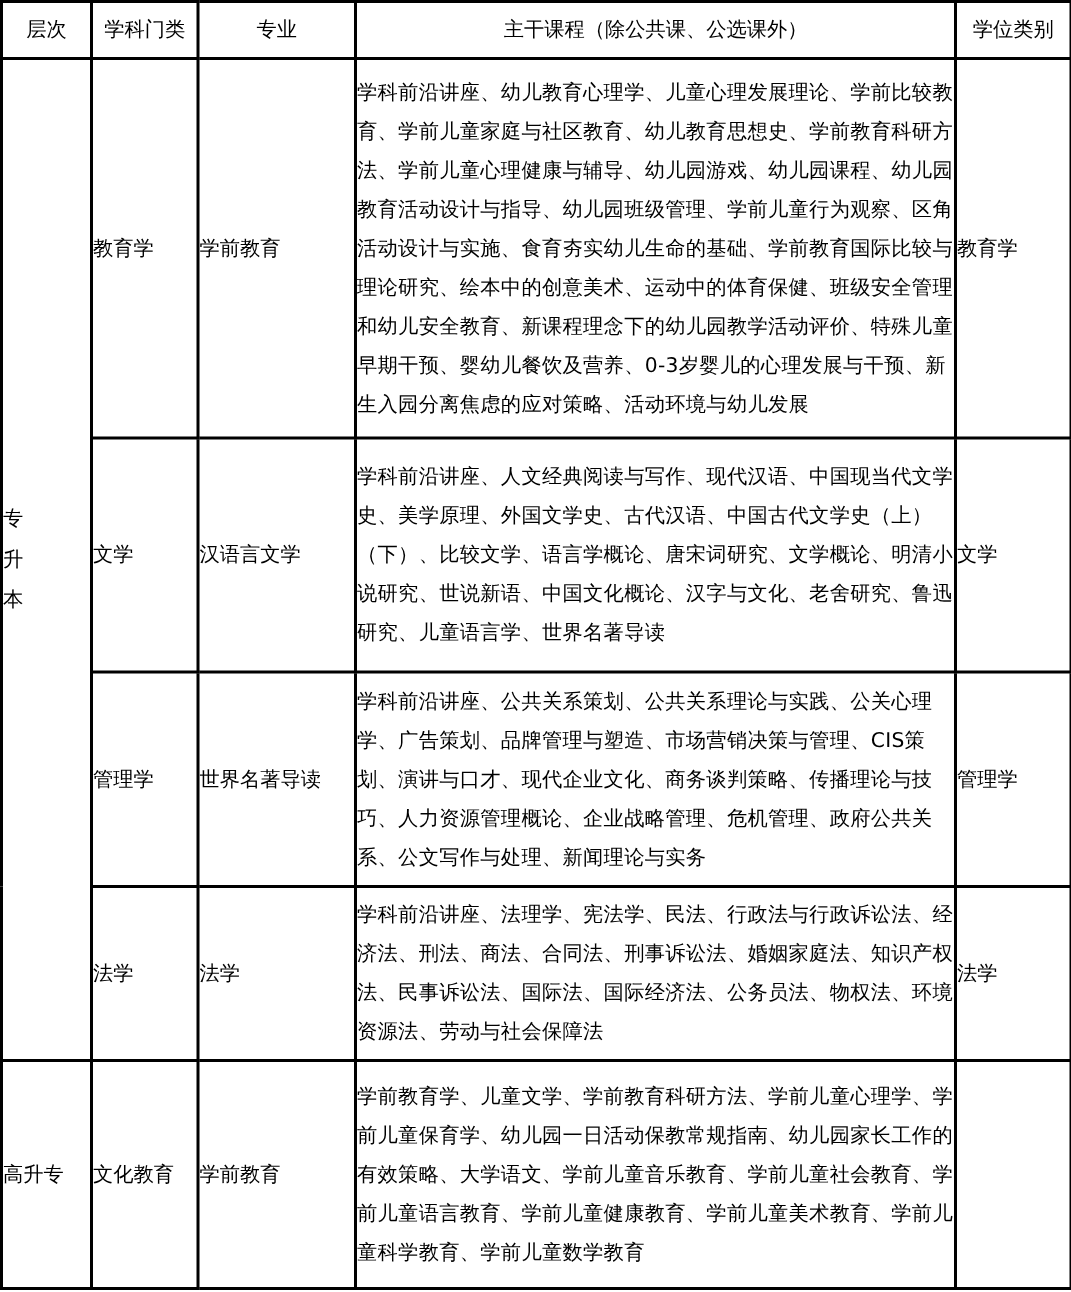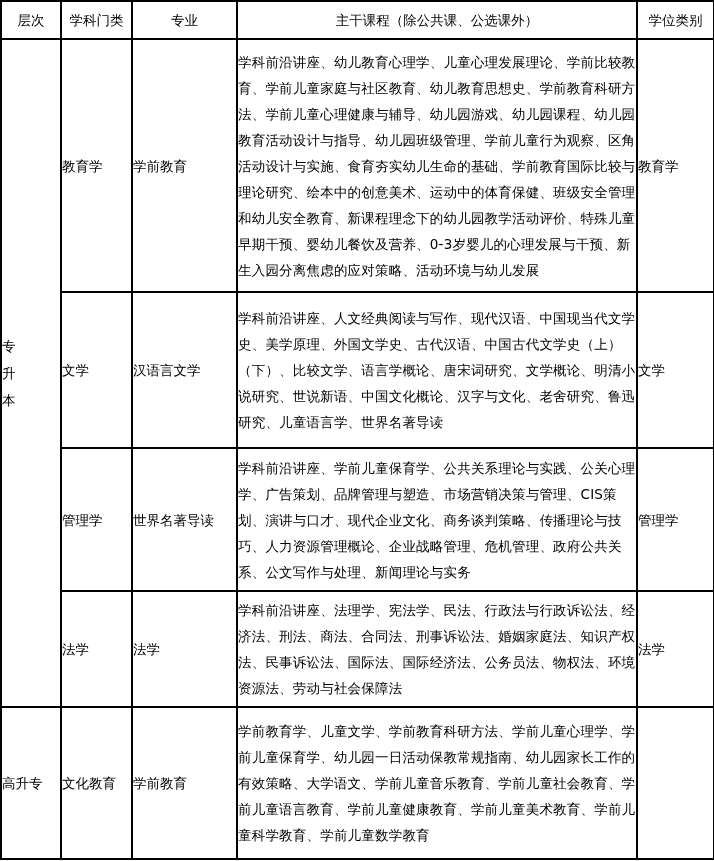--- a/index.html
+++ b/index.html
@@ -60,21 +60,21 @@
     </tr>
     <tr style="height:156px">
       <td>文学</td>
       <td>汉语言文学</td>
       <td class="courses">学科前沿讲座、人文经典阅读与写作、现代汉语、中国现当代文学史、美学原理、外国文学史、古代汉语、中国古代文学史（上）（下）、比较文学、语言学概论、唐宋词研究、文学概论、明清小说研究、世说新语、中国文化概论、汉字与文化、老舍研究、鲁迅研究、儿童语言学、世界名著导读</td>
       <td>文学</td>
     </tr>
     <tr style="height:143px">
       <td>管理学</td>
       <td>世界名著导读</td>
-      <td class="courses">学科前沿讲座、学前儿童保育学、公共关系理论与实践、公关心理学、广告策划、品牌管理与塑造、市场营销决策与管理、CIS策划、演讲与口才、现代企业文化、商务谈判策略、传播理论与技巧、人力资源管理概论、企业战略管理、危机管理、政府公共关系、公文写作与处理、新闻理论与实务</td>
+      <td class="courses">学科前沿讲座、公共关系策划、公共关系理论与实践、公关心理学、广告策划、品牌管理与塑造、市场营销决策与管理、CIS策划、演讲与口才、现代企业文化、商务谈判策略、传播理论与技巧、人力资源管理概论、企业战略管理、危机管理、政府公共关系、公文写作与处理、新闻理论与实务</td>
       <td>管理学</td>
     </tr>
     <tr style="height:116px">
       <td>法学</td>
       <td>法学</td>
       <td class="courses">学科前沿讲座、法理学、宪法学、民法、行政法与行政诉讼法、经济法、刑法、商法、合同法、刑事诉讼法、婚姻家庭法、知识产权法、民事诉讼法、国际法、国际经济法、公务员法、物权法、环境资源法、劳动与社会保障法</td>
       <td>法学</td>
     </tr>
     <tr style="height:152px">
       <td>高升专</td>

